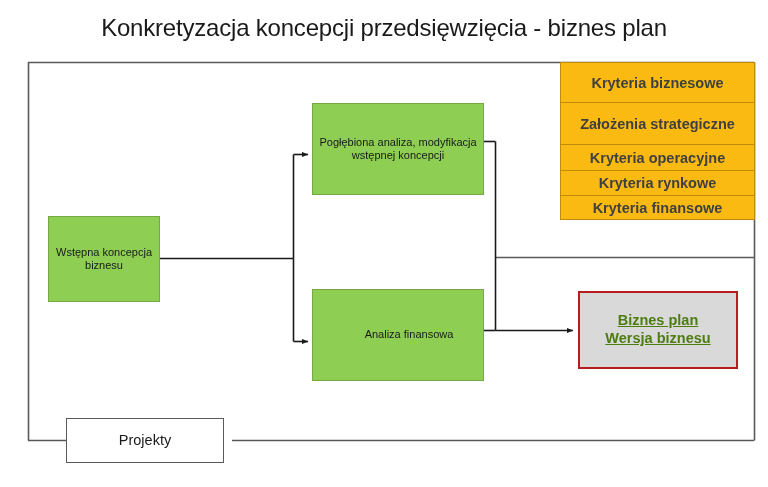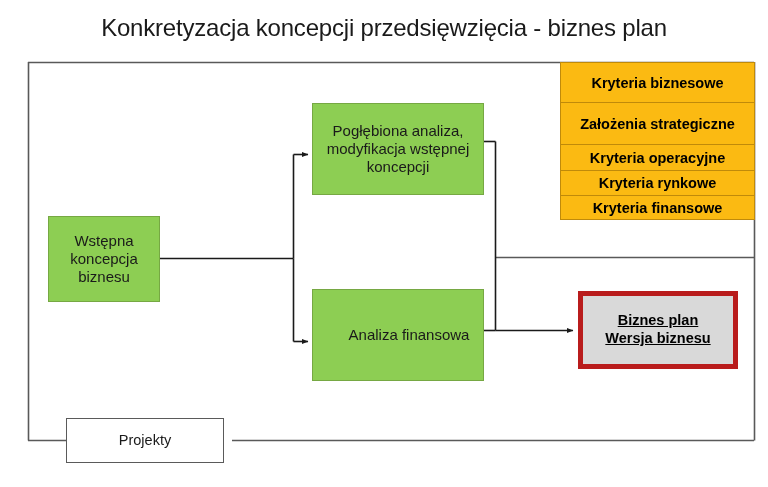--- a/index.html
+++ b/index.html
@@ -33,38 +33,38 @@
     box-sizing:border-box;
     display:flex;
     align-items:center;
     justify-content:center;
     text-align:center;
     line-height:1.22;
   }
   .green{
     background:#8DCE53;
     border:1px solid #76a843;
-    font-size:15px;
+    font-size:11px;
     color:#1a1a1a;
     padding:2px 6px;
   }
   .orange{
     background:#FBBA12;
     border:1px solid #c08a0a;
     font-size:14.5px;
     font-weight:600;
-    color:#000000;
+    color:#404040;
     box-sizing:border-box;
   }
   .gray{
     background:#D9D9D9;
-    border:5px solid #b91c1c;
+    border:2px solid #b91c1c;
     font-size:14.5px;
     font-weight:700;
-    color:#000000;
+    color:#4d7c0f;
   }
   .gray span{text-decoration:underline;display:block;}
   .white{
     background:#ffffff;
     border:1px solid #5a5a5a;
     font-size:14.5px;
     color:#1a1a1a;
   }
   .stack{
     position:absolute;

